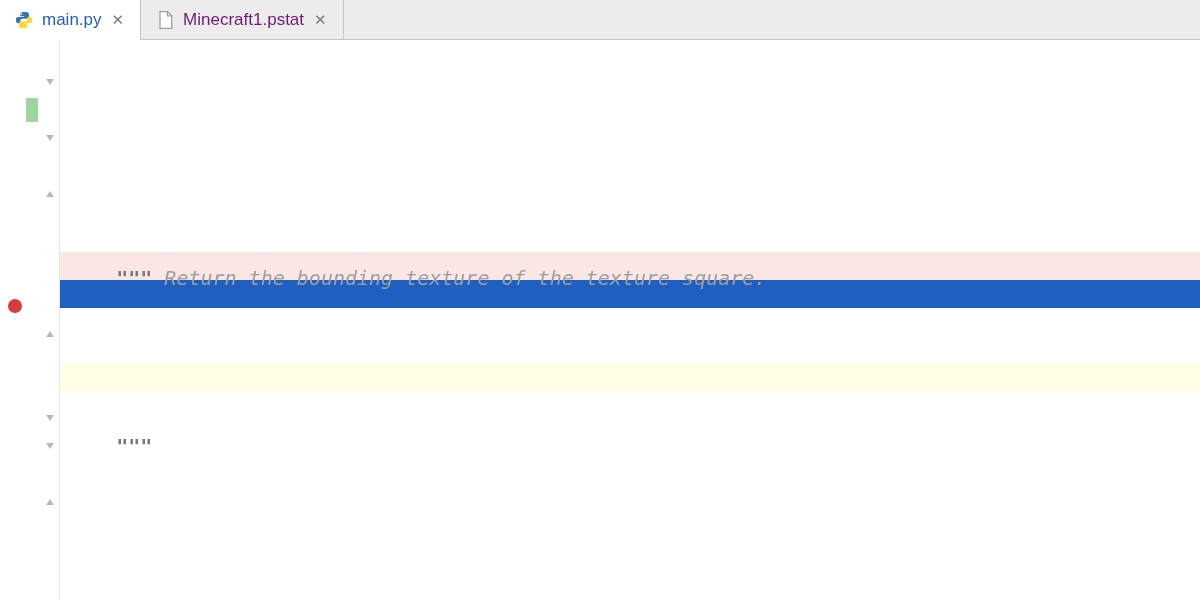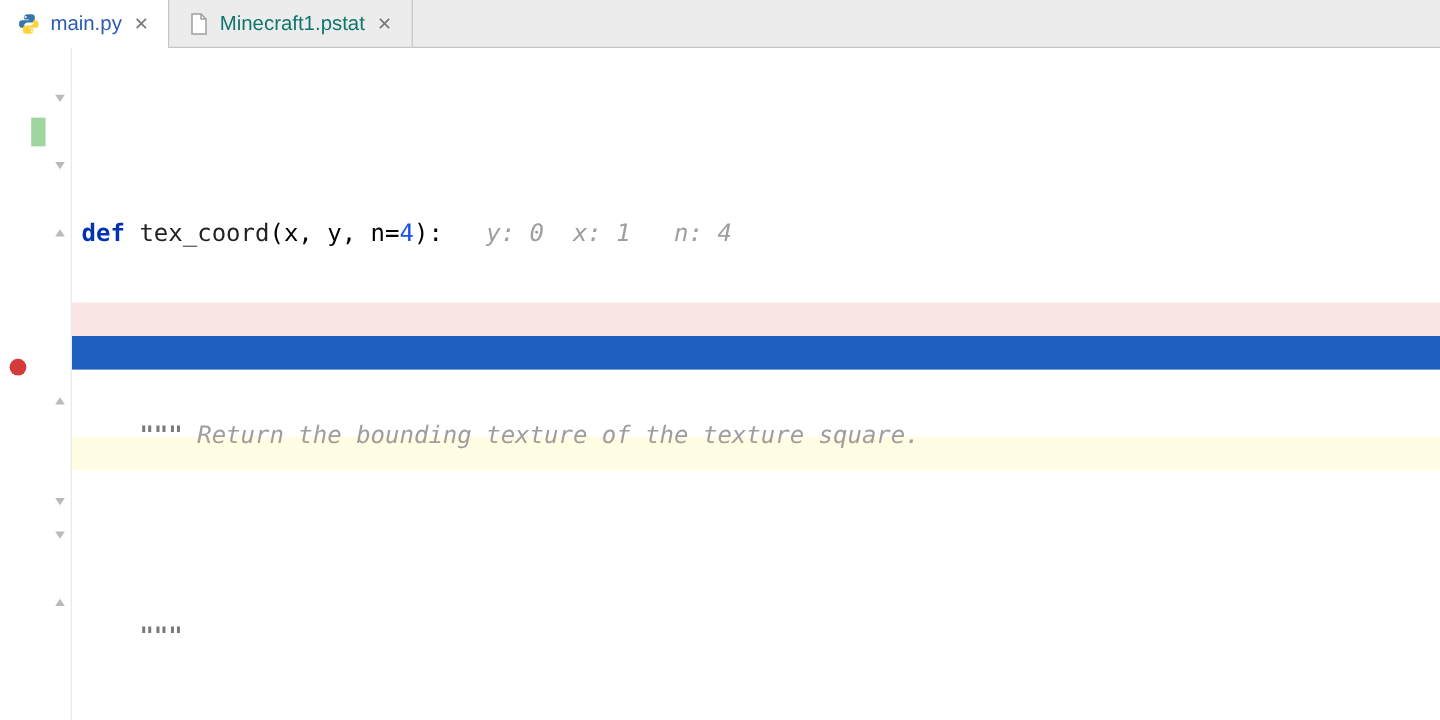--- a/index.html
+++ b/index.html
@@ -1,21 +1,21 @@
 <!DOCTYPE html>
 <html><head>
 <meta charset="utf-8">
 <style>
 * { margin:0; padding:0; box-sizing:border-box; }
 body { font-family: Menlo, Consolas, monospace; font-size:20px; background:#fff; overflow:hidden; width:1200px; height:600px; }
 .tabs { height:40px; background:#ececec; border-bottom:1px solid #c5c5c5; display:flex; align-items:stretch; }
 .tab { display:flex; align-items:center; padding:16px 14px; border-right:1px solid #c5c5c5; gap:8px; cursor:pointer; position:relative; }
 .tab.active { background:#fff; }
 .tab.active::after { content:""; position:absolute; left:0; right:0; bottom:-1px; height:2px; background:#fff; }
-.tab-label { font-family:"Helvetica Neue",Arial,sans-serif; font-size:17px; color:#0f766e; }
+.tab-label { font-family:"Helvetica Neue",Arial,sans-serif; font-size:17px; color:#701a75; }
 .tab.active .tab-label { color:#2a5db0; }
 .close-x { font-family:Arial,sans-serif; font-size:15px; color:#7a7a7a; padding:0 2px; }
 .icon { width:20px; height:20px; flex:none; }
 .editor { display:flex; height:560px; }
 .gutter { width:60px; flex:none; background:#fff; border-right:1px solid #e8e8e8; position:relative; }
 .code { flex:1; position:relative; font-family:Menlo,Consolas,monospace; font-size:20px; line-height:28px; white-space:pre; }
 .line { height:28px; display:flex; align-items:center; position:relative; }
 .gut-line { height:28px; display:flex; align-items:center; justify-content:flex-end; padding-right:6px; position:relative; }
 .bp { width:14px; height:14px; border-radius:50%; background:#d63b3b; position:absolute; left:8px; }
 .fold { position:absolute; right:3px; width:12px; height:12px; }
@@ -129,21 +129,20 @@
           </svg>
         </span>
     </div>
     <div class="gut-line"></div>
     <div class="gut-line"></div>
     <div class="gut-line"></div>
   </div>
 
   <div class="code">
     <div class="line"><span class="code-content"> </span></div>
-    <div class="line"><span class="code-content"><span class="kw">def</span> <span class="fn">tex_coord</span><span>(x, y, n=</span><span class="num">4</span><span>):</span>   <span class="hint">y: 0  x: 1   n: 4</span></span></div>
     <div class="line"><span class="code-content"> </span></div>
     <div class="line"><span class="code-content">    <span class="str">""" </span><span class="hint">Return the bounding texture of the texture square.</span></span></div>
     <div class="line"><span class="code-content"> </span></div>
     <div class="line"><span class="code-content">    <span class="str">"""</span></span></div>
     
     
     
     
     
     

